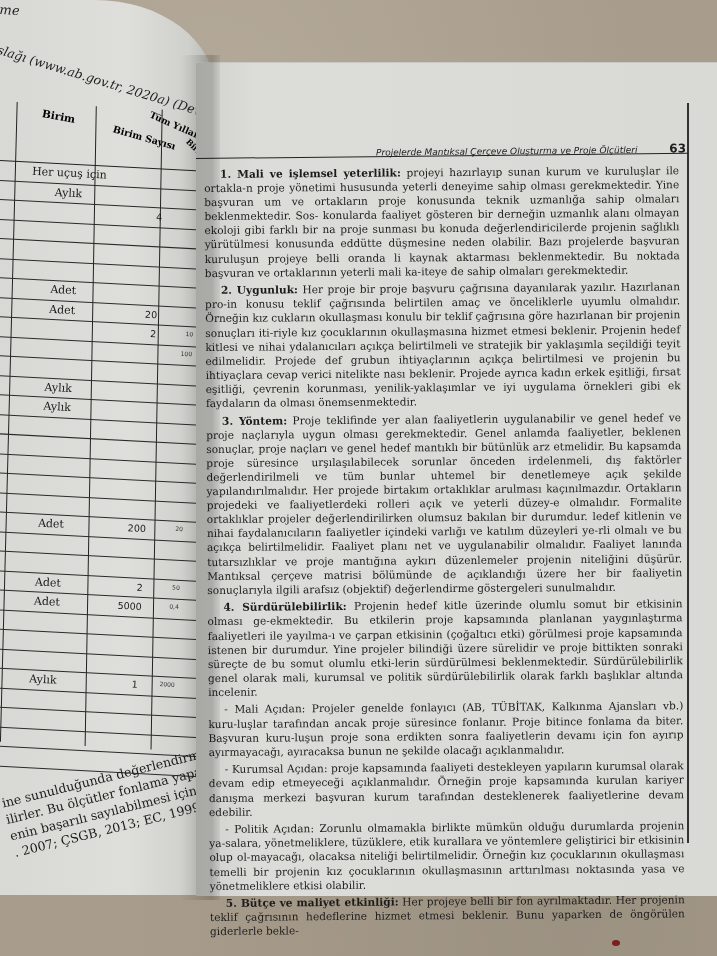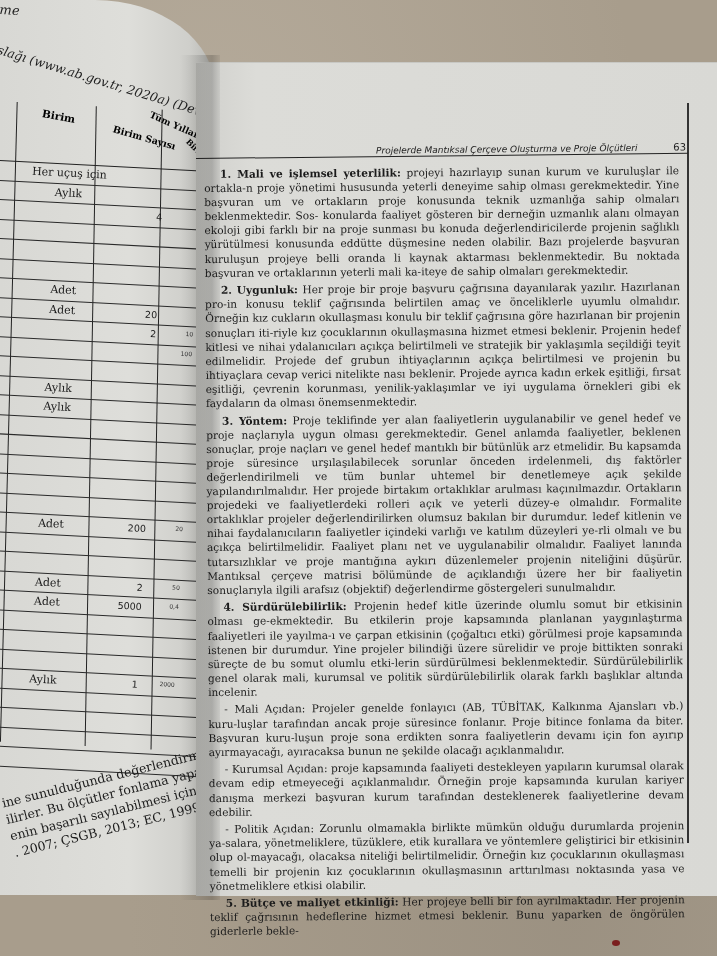--- a/index.html
+++ b/index.html
@@ -23,21 +23,21 @@
   .right-page .margin-rule {
     position: absolute; left: 491px; top: 40px; width: 1.5px; height: 740px; background: #333;
   }
   .running-head {
     position: absolute; left: 180px; top: 80px; width: 310px;
     display: flex; justify-content: space-between; align-items: baseline;
     font-family: "DejaVu Sans", sans-serif; font-style: italic;
     font-size: 9px; color: #1e1e1e;
     transform: rotate(-0.6deg);
   }
-  .running-head .page-no { font-style: normal; font-size: 10px; font-weight: normal; padding-left: 14px; }
+  .running-head .page-no { font-style: normal; font-size: 12px; font-weight: bold; padding-left: 14px; }
   .head-rule {
     position: absolute; left: 0; top: 95px; width: 492px; height: 1.4px; background: #222;
     transform: rotate(-0.6deg); transform-origin: left;
   }
   .body-text {
     position: absolute; left: 8px; top: 104px; width: 475px;
     font-size: 10.6px; line-height: 14.1px; color: #1b1b1b;
     text-align: justify;
     transform: rotate(-0.45deg); transform-origin: left top;
   }

